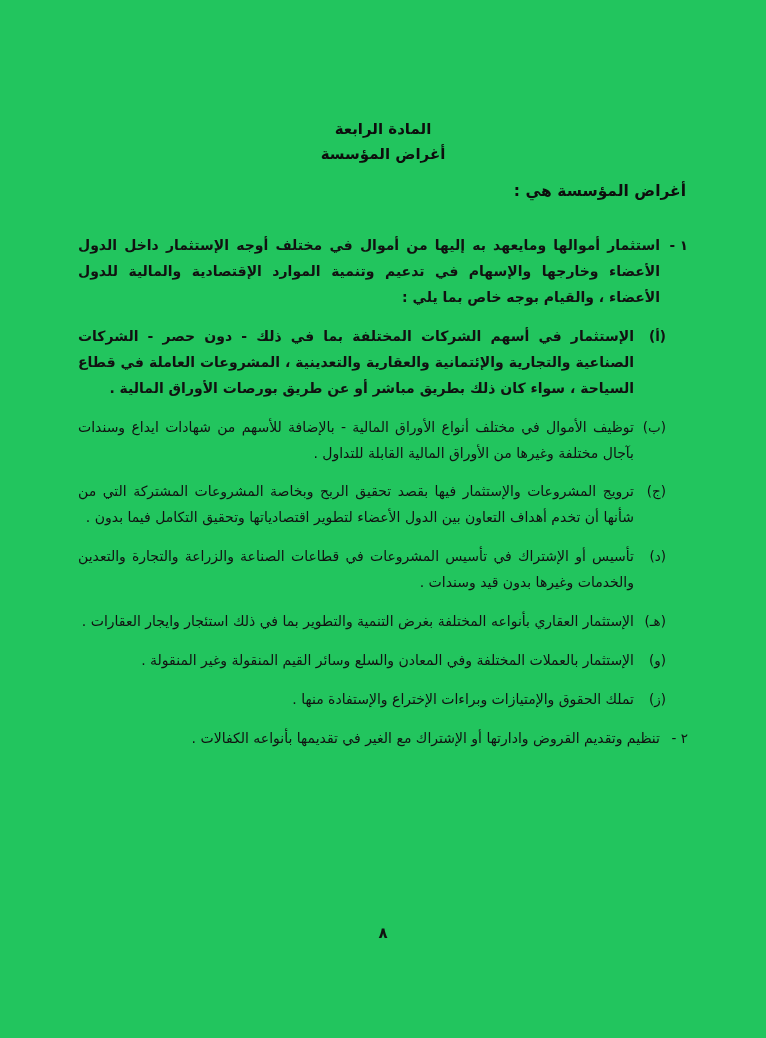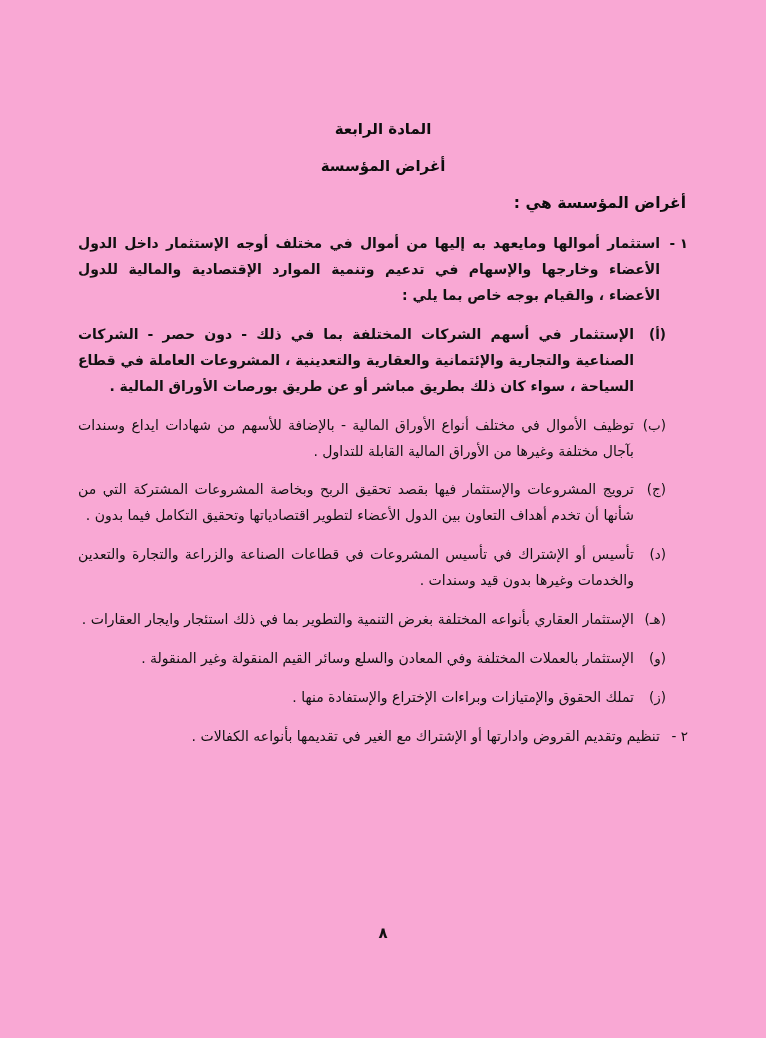--- a/index.html
+++ b/index.html
@@ -11,21 +11,21 @@
     width: 766px;
     height: 1038px;
     position: relative;
     font-family: "DejaVu Sans", sans-serif;
     color: #111111;
     overflow: hidden;
   }
   .page {
     position: absolute;
     inset: 0;
-    background: #f9a8d4;
+    background: #22c55e;
     padding: 0;
   }
   .content {
     position: absolute;
     top: 118px;
     right: 78px;
     left: 78px;
     direction: rtl;
     text-align: right;
   }
@@ -39,26 +39,26 @@
     letter-spacing: 0.2px;
     line-height: 1.55;
     color: #0d0d0d;
   }
   .doc-subtitle {
     font-size: 15px;
     font-weight: bold;
     letter-spacing: 0.2px;
     line-height: 1.55;
     color: #0d0d0d;
-    margin-top: 14px;
+    margin-top: 2px;
   }
   .lead {
     font-size: 15.5px;
     font-weight: bold;
-    margin: 12px 0 16px 0;
+    margin: 12px 0 30px 0;
     line-height: 1.6;
     color: #0d0d0d;
     padding-right: 2px;
   }
   .clause {
     display: flex;
     flex-direction: row;
     align-items: flex-start;
     margin-bottom: 13px;
   }

